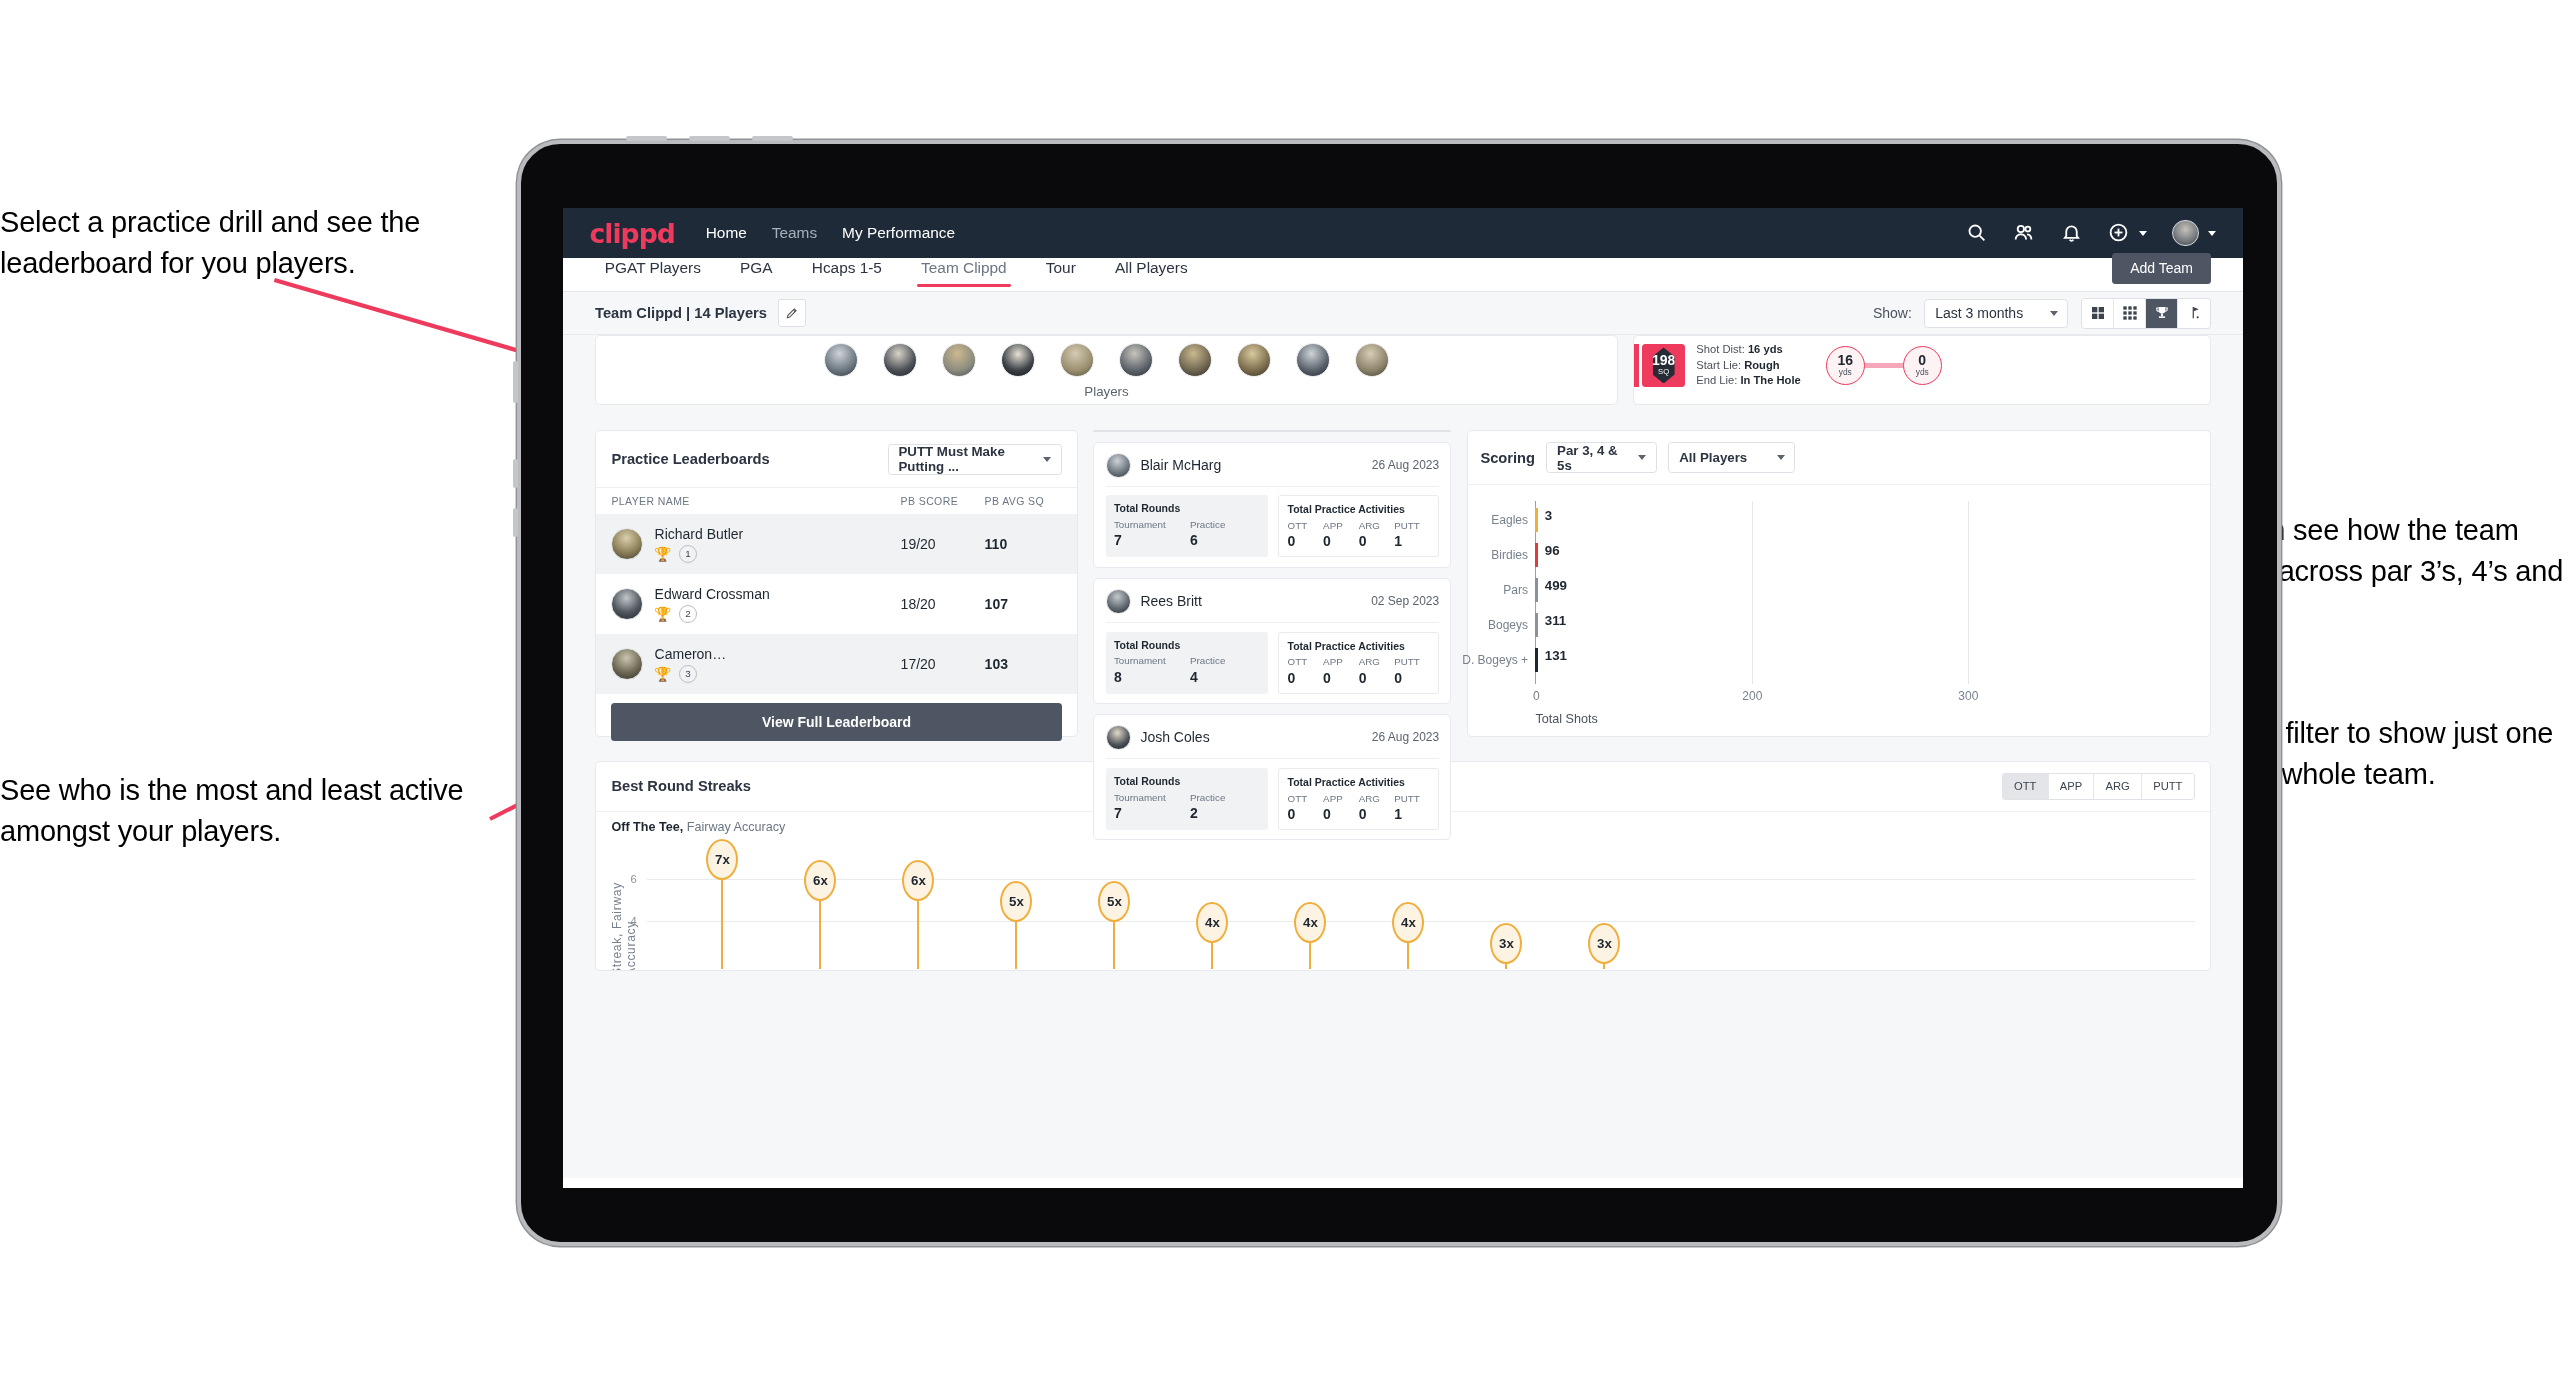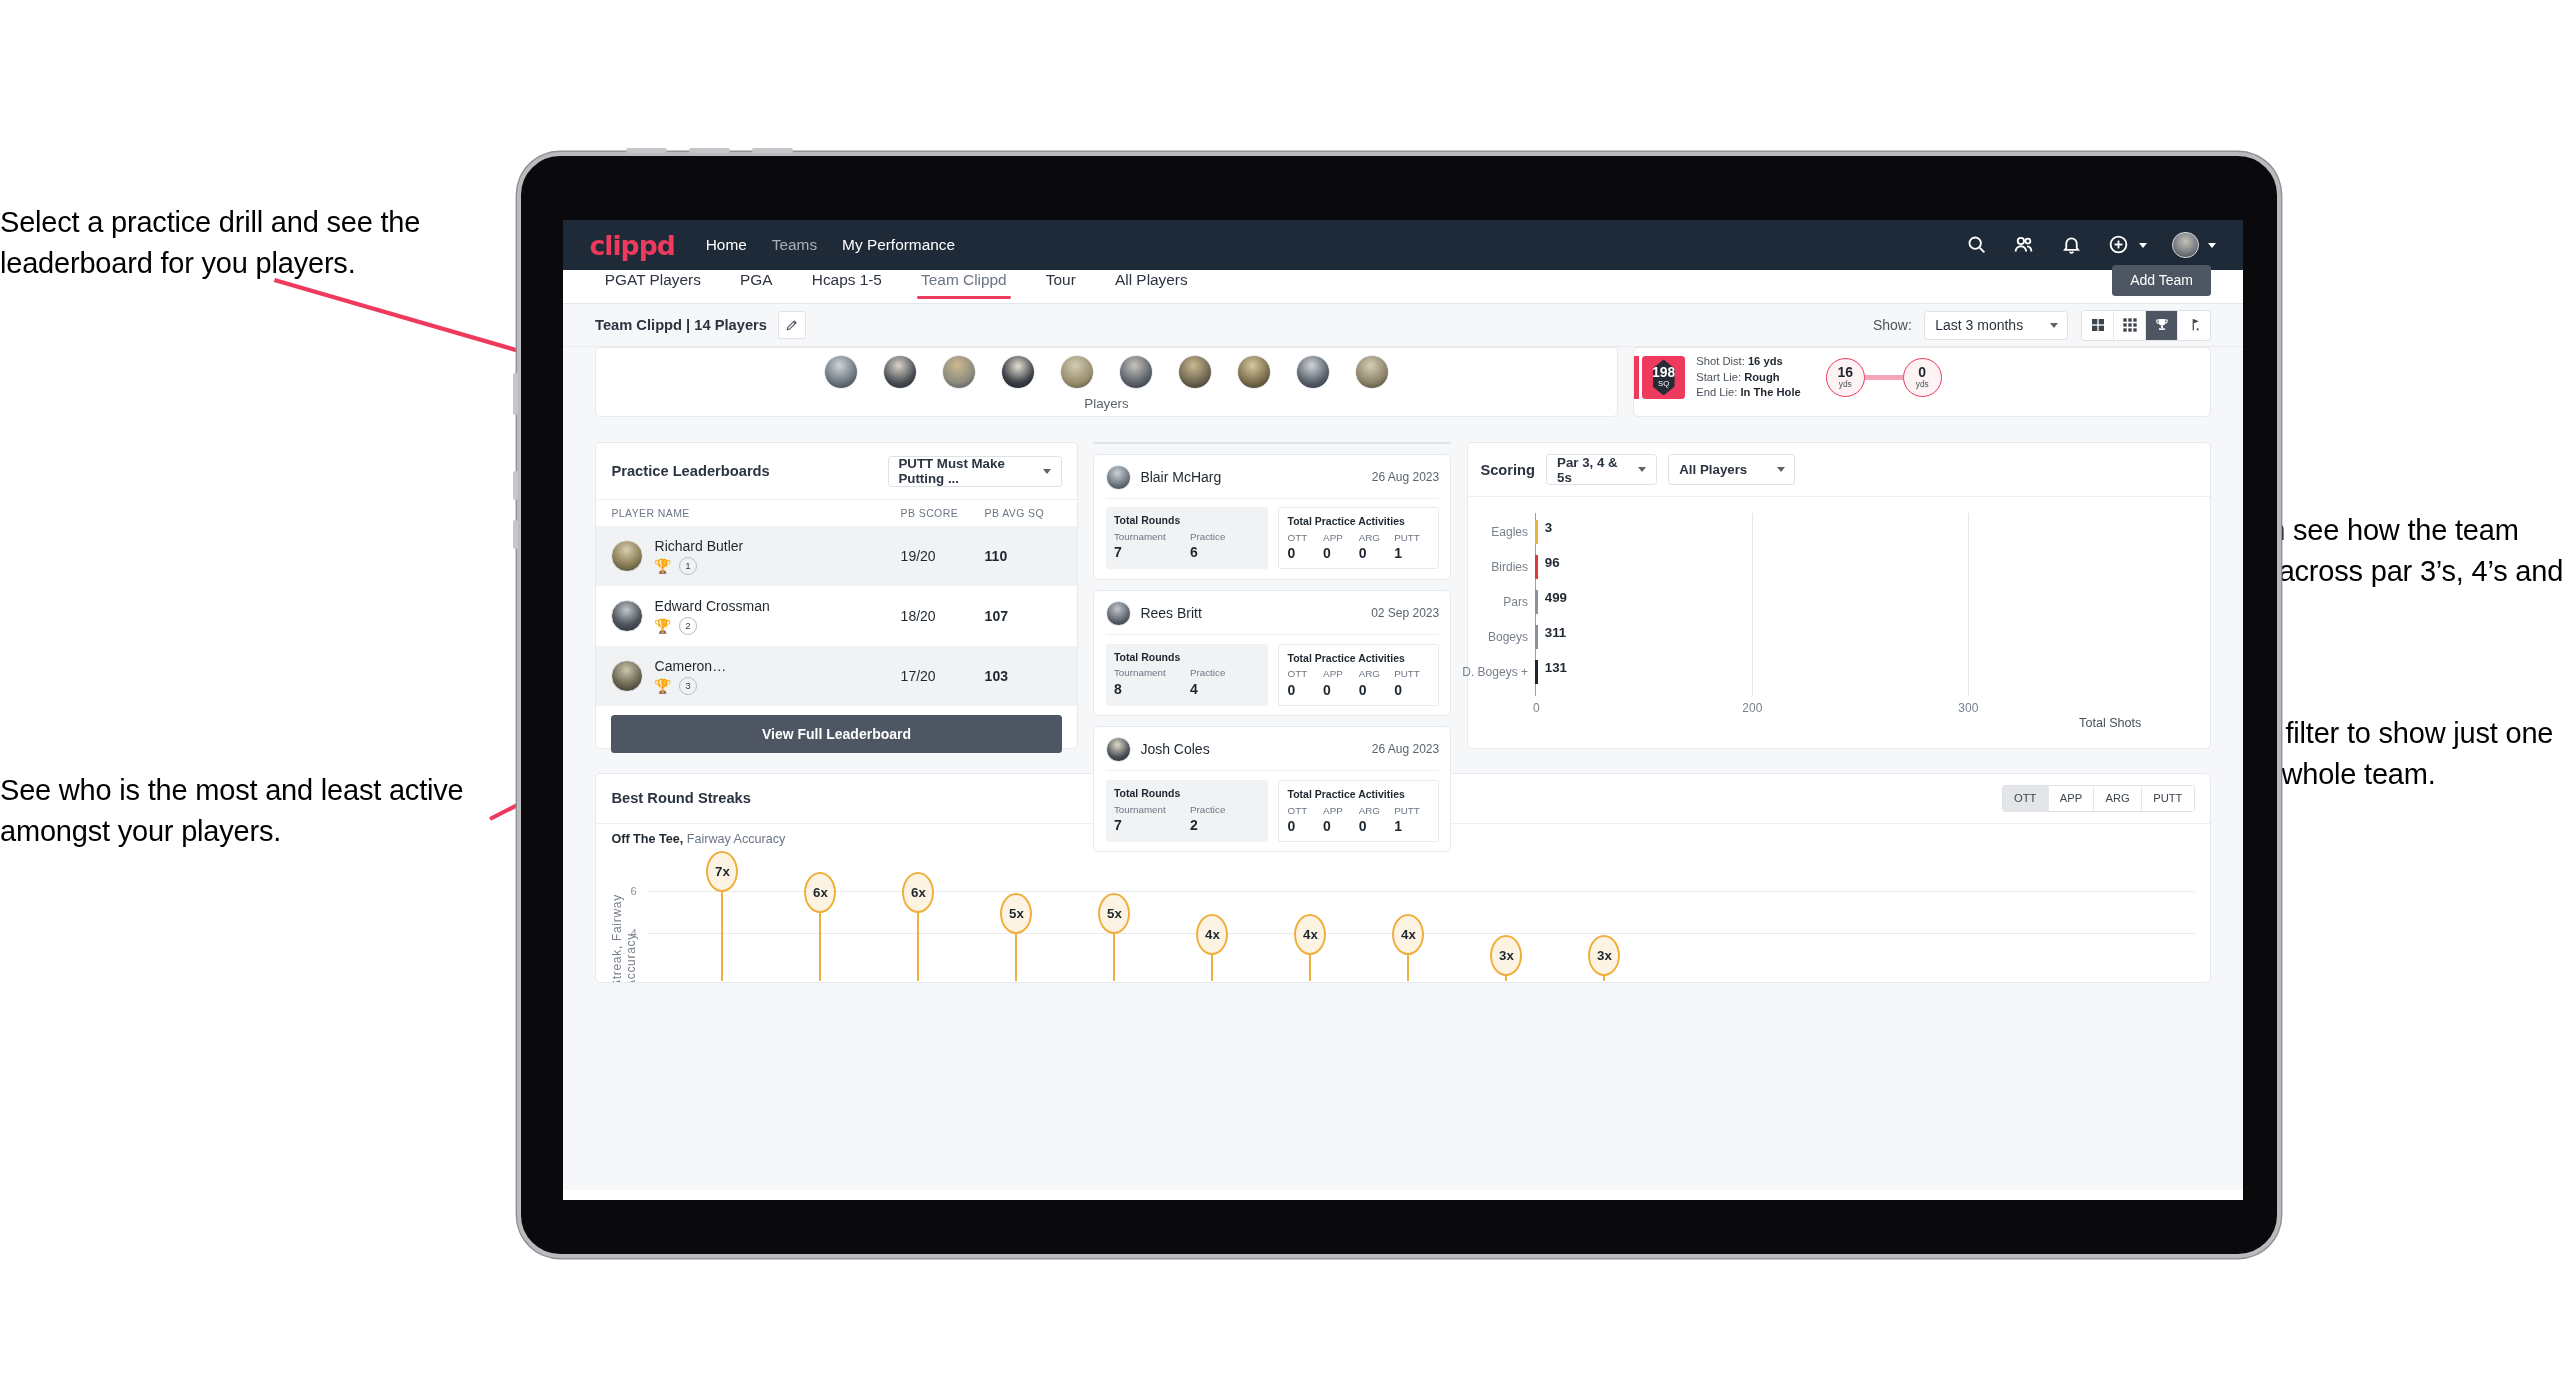--- a/index.html
+++ b/index.html
@@ -23,21 +23,21 @@
   #anno-left-top   { left: 0px;    top: 202px;  width: 532px; }
   #anno-left-bot   { left: 0px;    top: 770px; width: 518px; }
   #anno-right-top  { left: 2115px; top: 510px;  width: 455px; }
   #anno-right-bot  { left: 2115px; top: 713px; width: 462px; }
 
   svg.arrows { position:absolute; left:0; top:0; width:2576px; height:1386px; pointer-events:none; }
 
   
   .tablet {
     position: absolute;
-    left: 517px; top: 152px;
+    left: 517px; top: 140px;
     width: 1764px; height: 1106px;
     background: #0a0a0c;
     border-radius: 43px;
     border: 4.9px solid #b9bbbe;
     box-shadow: 0 0 0 1.4px #8e9195;
   }
   .tablet .btn-top {
     position:absolute; background:#c4c6c9; height:5.6px; border-radius:2.1px; top:-8.4px;
   }
   .tablet .side-btn {
@@ -232,21 +232,21 @@
   .sc-sel.a { width:111px; } .sc-sel.b { width:127px; }
   .sc-chart { flex:1; border-top:0.7px solid #edeff2; position:relative; padding:15.4px 12.6px 5.6px 12.6px; }
   .plot { position:relative; height:183px; margin-left:55px; margin-right:56px; border-left:1.4px solid #9aa1a9; }
   .gl { position:absolute; top:0; bottom:0; width:0.7px; background:#e4e7eb; }
   .barrow { position:absolute; left:0; height:24px; display:flex; align-items:center; }
   .barlbl { position:absolute; right:calc(100% + 8.4px); font-size:12px; color:#77818c; white-space:nowrap; }
   .bar { height:24px; background:#edeff1; position:relative; }
   .bartip { position:absolute; right:-2.1px; top:0; bottom:0; width:3.5px; }
   .barval { position:absolute; left:calc(100% + 8.4px); font-size:13.3px; font-weight:700; color:#1e2730; }
   .xtick { position:absolute; font-size:12px; color:#77818c; transform:translateX(-50%); }
-  .xtitle { text-align:right; font-size:12.6px; color:#4a525c; margin-top:20px; margin-left:55px; margin-right:56px; }
+  .xtitle { text-align:left; font-size:12.6px; color:#4a525c; margin-top:28px; margin-left:55px; margin-right:56px; }
 
   
   .row3 { margin-top:24px; }
   .st-panel { padding:0; height:210px; overflow:hidden; }
   .st-head { display:flex; align-items:center; padding:11.2px 15.4px; }
   .st-title { font-size:14.7px; font-weight:700; color:#2b3440; }
   .st-toggle { margin-left:auto; display:flex; border:0.7px solid #dfe2e6; border-radius:2.8px; overflow:hidden; }
   .st-tg { padding:6.3px 11.2px; font-size:11.2px; color:#3b434d; border-right:0.7px solid #e4e7eb; background:#fff; }
   .st-tg:last-child { border-right:none; }
   .st-tg.active { background:#e3e5e8; }

